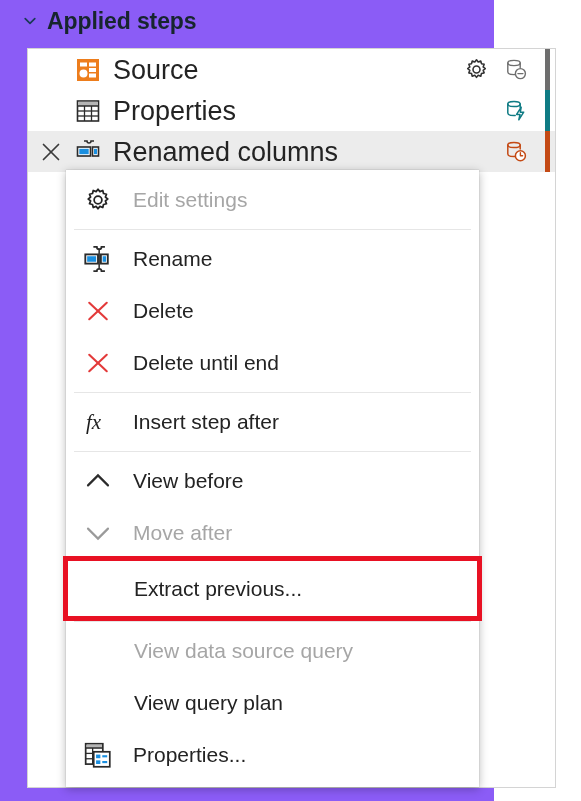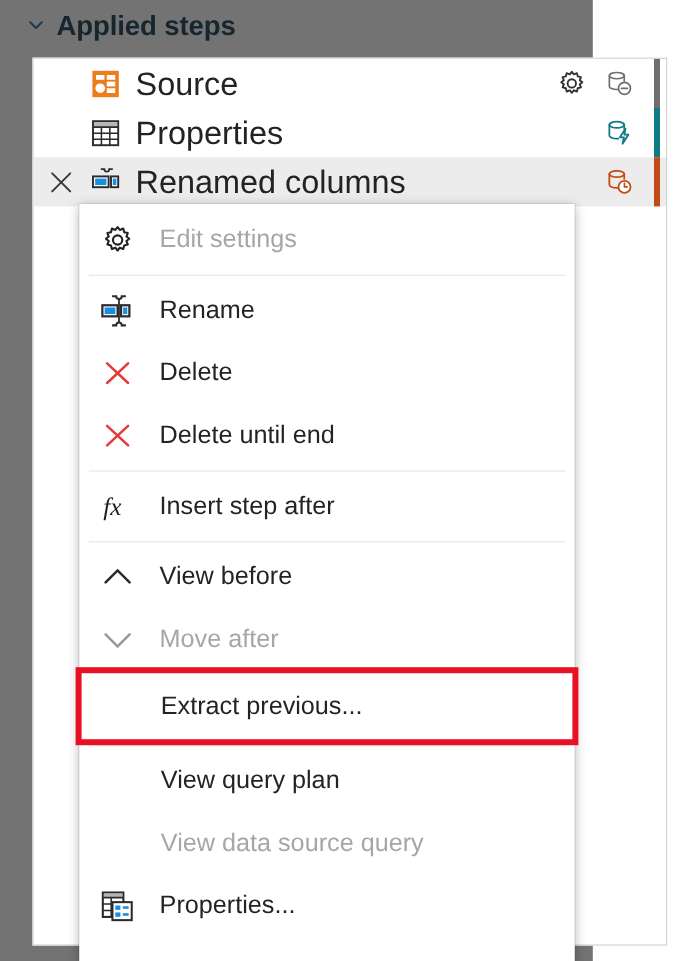--- a/index.html
+++ b/index.html
@@ -10,21 +10,21 @@
     height: 801px;
     overflow: hidden;
     font-family: "Liberation Sans", sans-serif;
     -webkit-font-smoothing: antialiased;
   }
 
   #root {
     position: relative;
     width: 494px;
     height: 801px;
-    background: #737373;
+    background: #8b5cf6;
   }
 
   
   .section-header {
     position: absolute;
     left: 22px;
     top: 4px;
     display: flex;
     align-items: center;
     gap: 9px;
@@ -134,21 +134,21 @@
 
   
   .context-menu {
     position: absolute;
     left: 66px;
     top: 170px;
     width: 413px;
     background: #ffffff;
     box-shadow: 0 2px 9px rgba(0,0,0,0.28), 0 0 1px rgba(0,0,0,0.3);
     box-sizing: border-box;
-    padding: 4px 0 20px 0;
+    padding: 4px 0 6px 0;
   }
   .menu-item {
     position: relative;
     display: flex;
     align-items: center;
     height: 52px;
     box-sizing: border-box;
   }
   .menu-icon {
     width: 34px;
@@ -365,28 +365,28 @@
       </span>
       <span class="menu-label">Move after</span>
     </div>
 
     <div class="menu-item highlighted">
       <span class="menu-icon-empty"></span>
       <span class="menu-label">Extract previous...</span>
     </div>
     <div class="menu-sep"></div>
 
-    <div class="menu-item">
-      <span class="menu-icon-empty"></span>
-      <span class="menu-label">View query plan</span>
-    </div>
-
     <div class="menu-item disabled">
       <span class="menu-icon-empty"></span>
       <span class="menu-label">View data source query</span>
+    </div>
+
+    <div class="menu-item">
+      <span class="menu-icon-empty"></span>
+      <span class="menu-label">View query plan</span>
     </div>
 
     <div class="menu-item">
       <span class="menu-icon">
         <svg width="30" height="30" viewBox="0 0 28 28" aria-hidden="true">
           <rect x="2.5" y="3.5" width="16" height="19" fill="#ffffff" stroke="#2b2b2b" stroke-width="1.6"></rect>
           <rect x="3.3" y="4.3" width="14.4" height="3.2" fill="#b5b5b5"></rect>
           <line x1="2.5" y1="7.5" x2="18.5" y2="7.5" stroke="#2b2b2b" stroke-width="1.4"></line>
           <line x1="2.5" y1="12.5" x2="18.5" y2="12.5" stroke="#2b2b2b" stroke-width="1.2"></line>
           <line x1="2.5" y1="17.5" x2="18.5" y2="17.5" stroke="#2b2b2b" stroke-width="1.2"></line>

